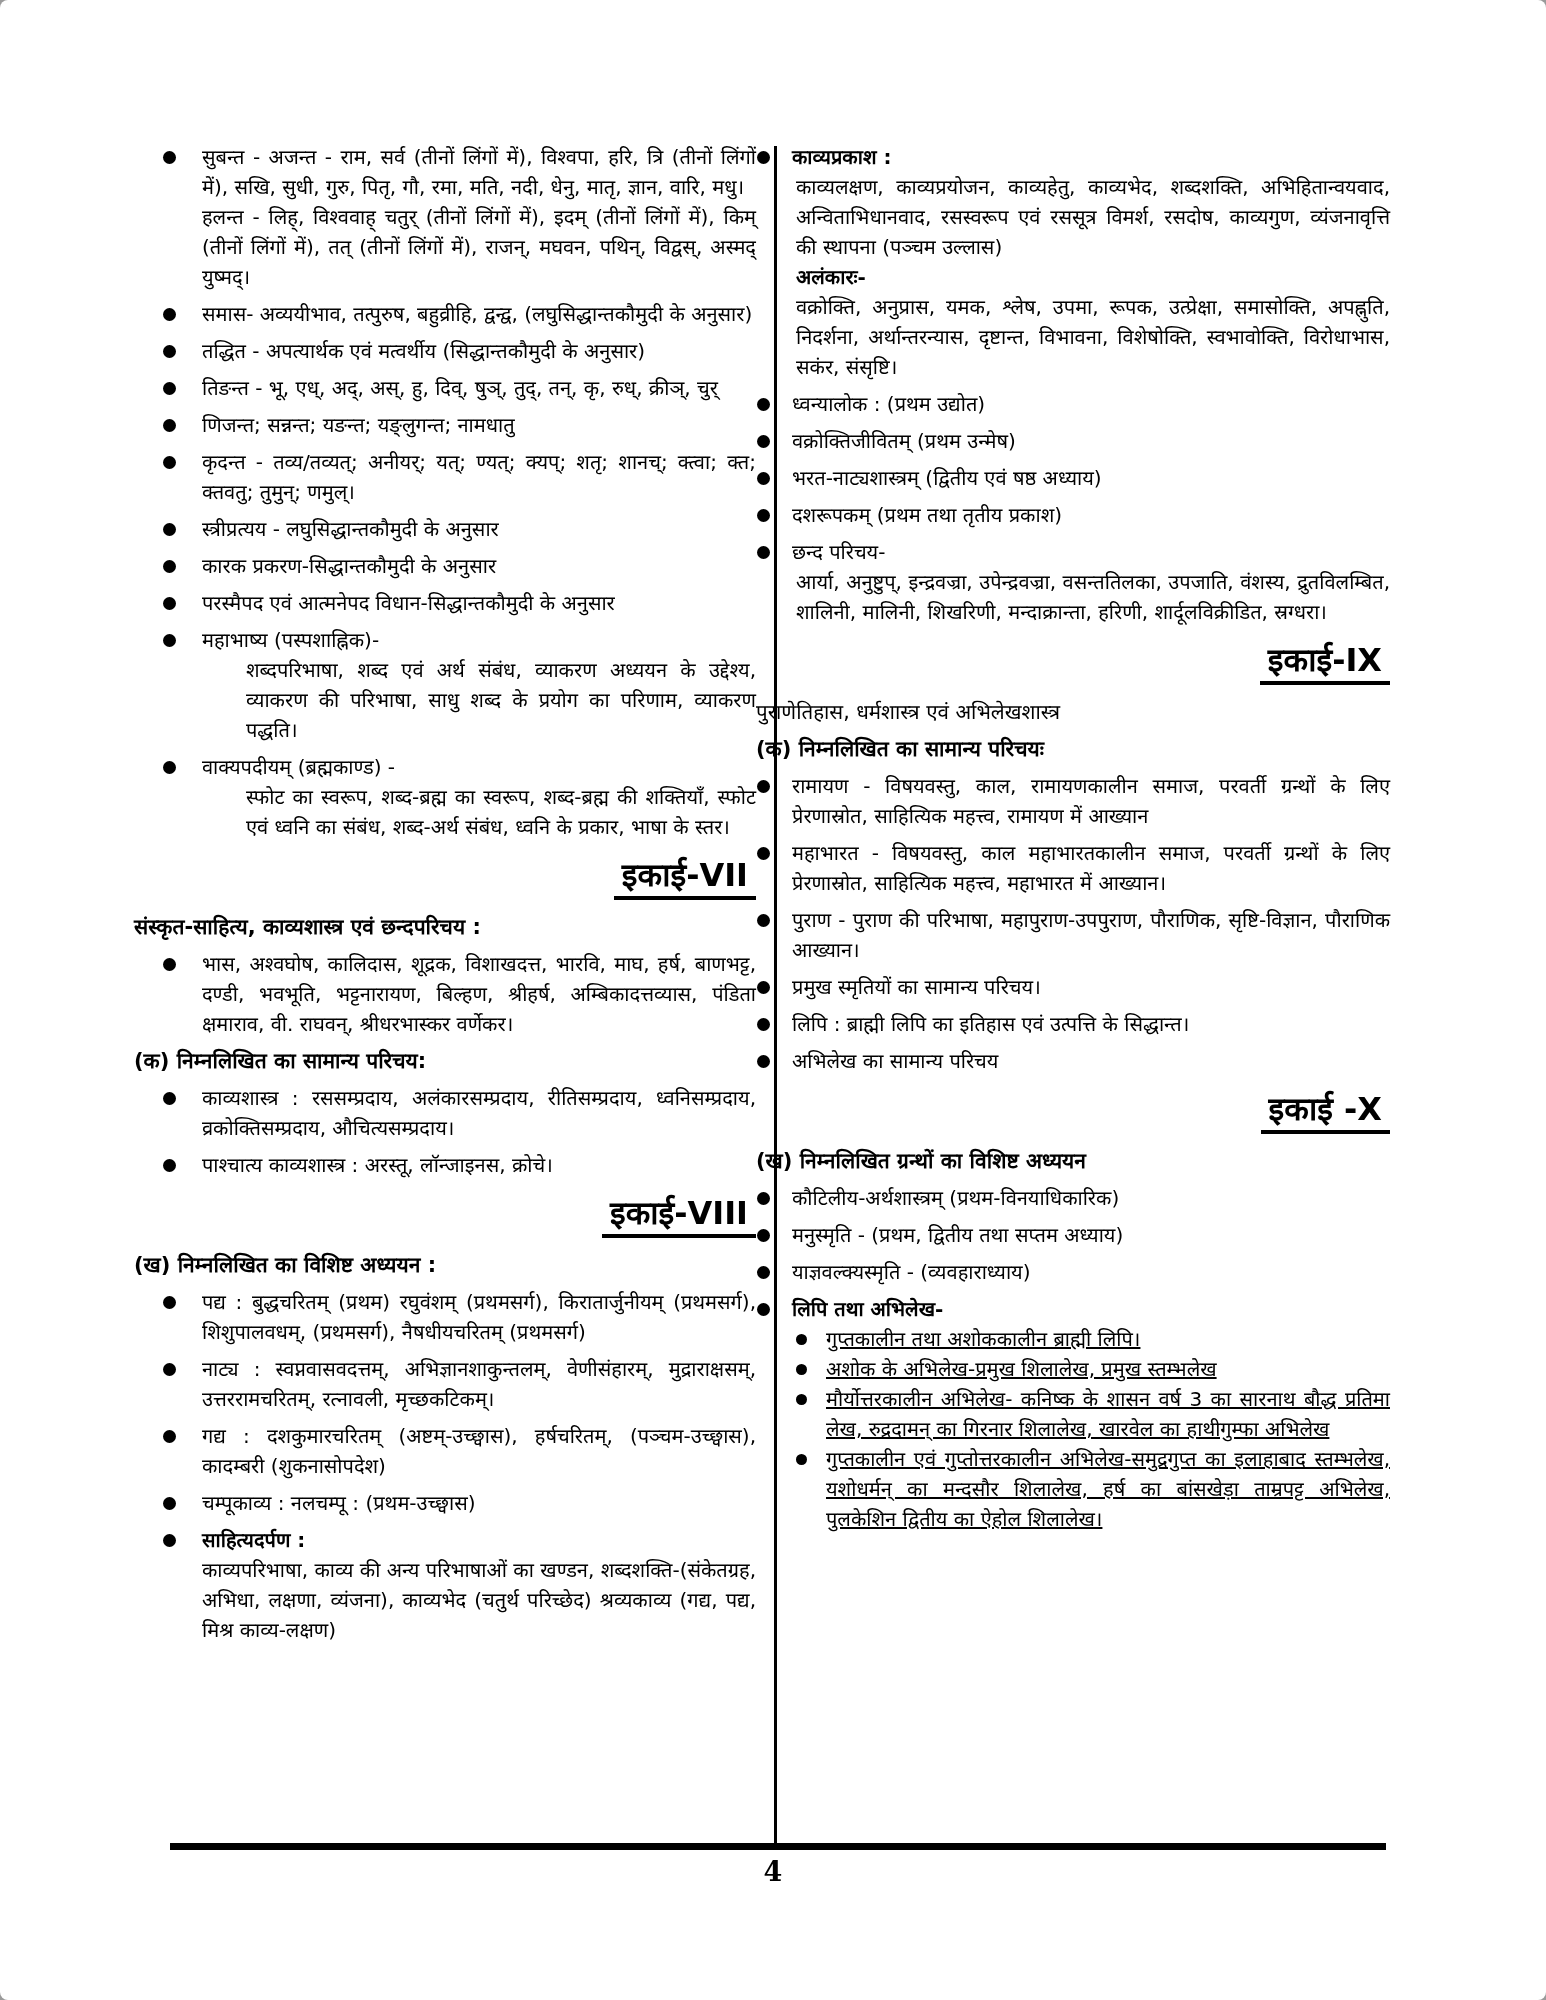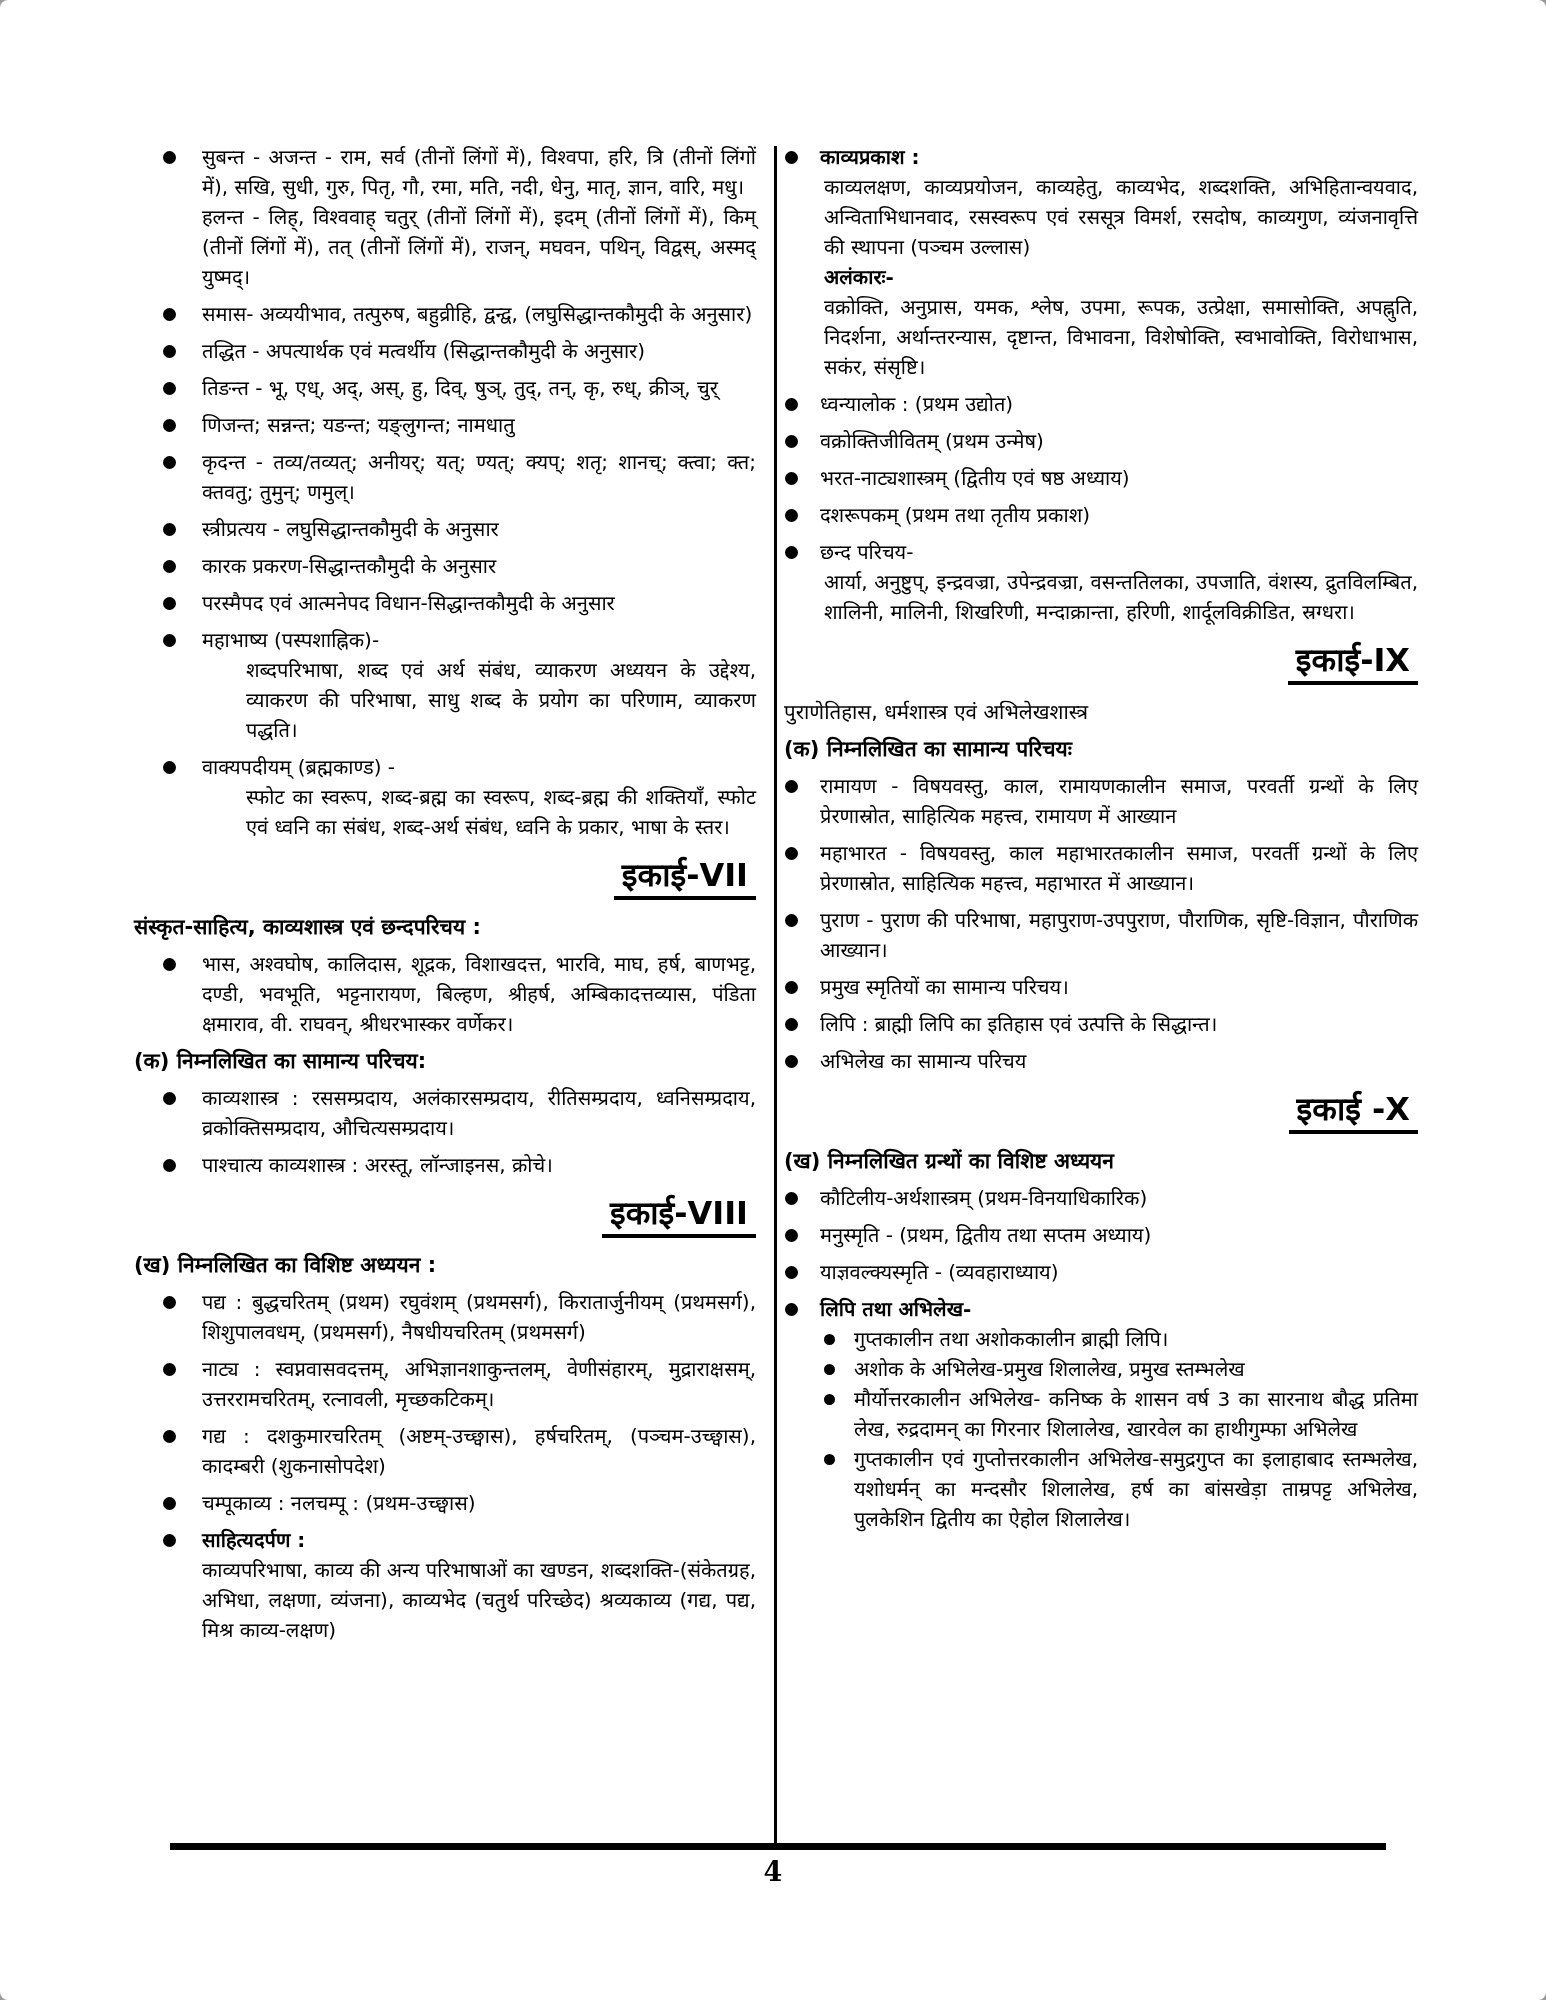--- a/index.html
+++ b/index.html
@@ -7,21 +7,21 @@
     position:relative;
     width:1546px;height:2000px;
     background:#ffffff;
     font-family:"DejaVu Sans",sans-serif;
     color:#000;
     overflow:hidden;
     border-radius:8px;
   }
   .col{position:absolute;top:142px;}
   .col-left{left:130px;width:626px;}
-  .col-right{left:784px;width:634px;}
+  .col-right{left:756px;width:634px;}
   .divider{position:absolute;left:774px;top:146px;width:3px;height:1697px;background:#000;}
 
   .item{font-size:20px;line-height:30px;margin:0 0 7px 0;}
   .tight{margin-bottom:0;}
   .bold{font-weight:bold;}
 
   .bullet{position:relative;}
   .col-left  .bullet{padding-left:72px;}
   .col-right .bullet{padding-left:36px;}
   .dot{position:absolute;width:13px;height:13px;border-radius:50%;background:#000;top:9px;}
@@ -32,21 +32,21 @@
   .cont{text-align:justify;}
   .col-left  .cont{padding-left:72px;}
   .col-right .cont{padding-left:40px;}
 
   .sub{text-align:justify;}
   .col-left  .sub{padding-left:116px;}
 
   .sublabel{font-weight:bold;}
   .col-right .sublabel{padding-left:40px;}
 
-  .subbullet{position:relative;text-align:justify;}
+  .subbullet{position:relative;text-align:justify;text-decoration:underline;}
   .col-right .subbullet{padding-left:70px;}
   .subbullet > .dot{left:40px;width:11px;height:11px;top:10px;}
 
   .section{font-weight:bold;font-size:21px;}
   .col-left  .section{padding-left:4px;}
   .col-right .section{padding-left:0;}
   .plain{padding-left:0;font-size:20.5px;}
 
   .unit-heading{text-align:right;margin:14px 0 12px 0;}
   .hspan{

